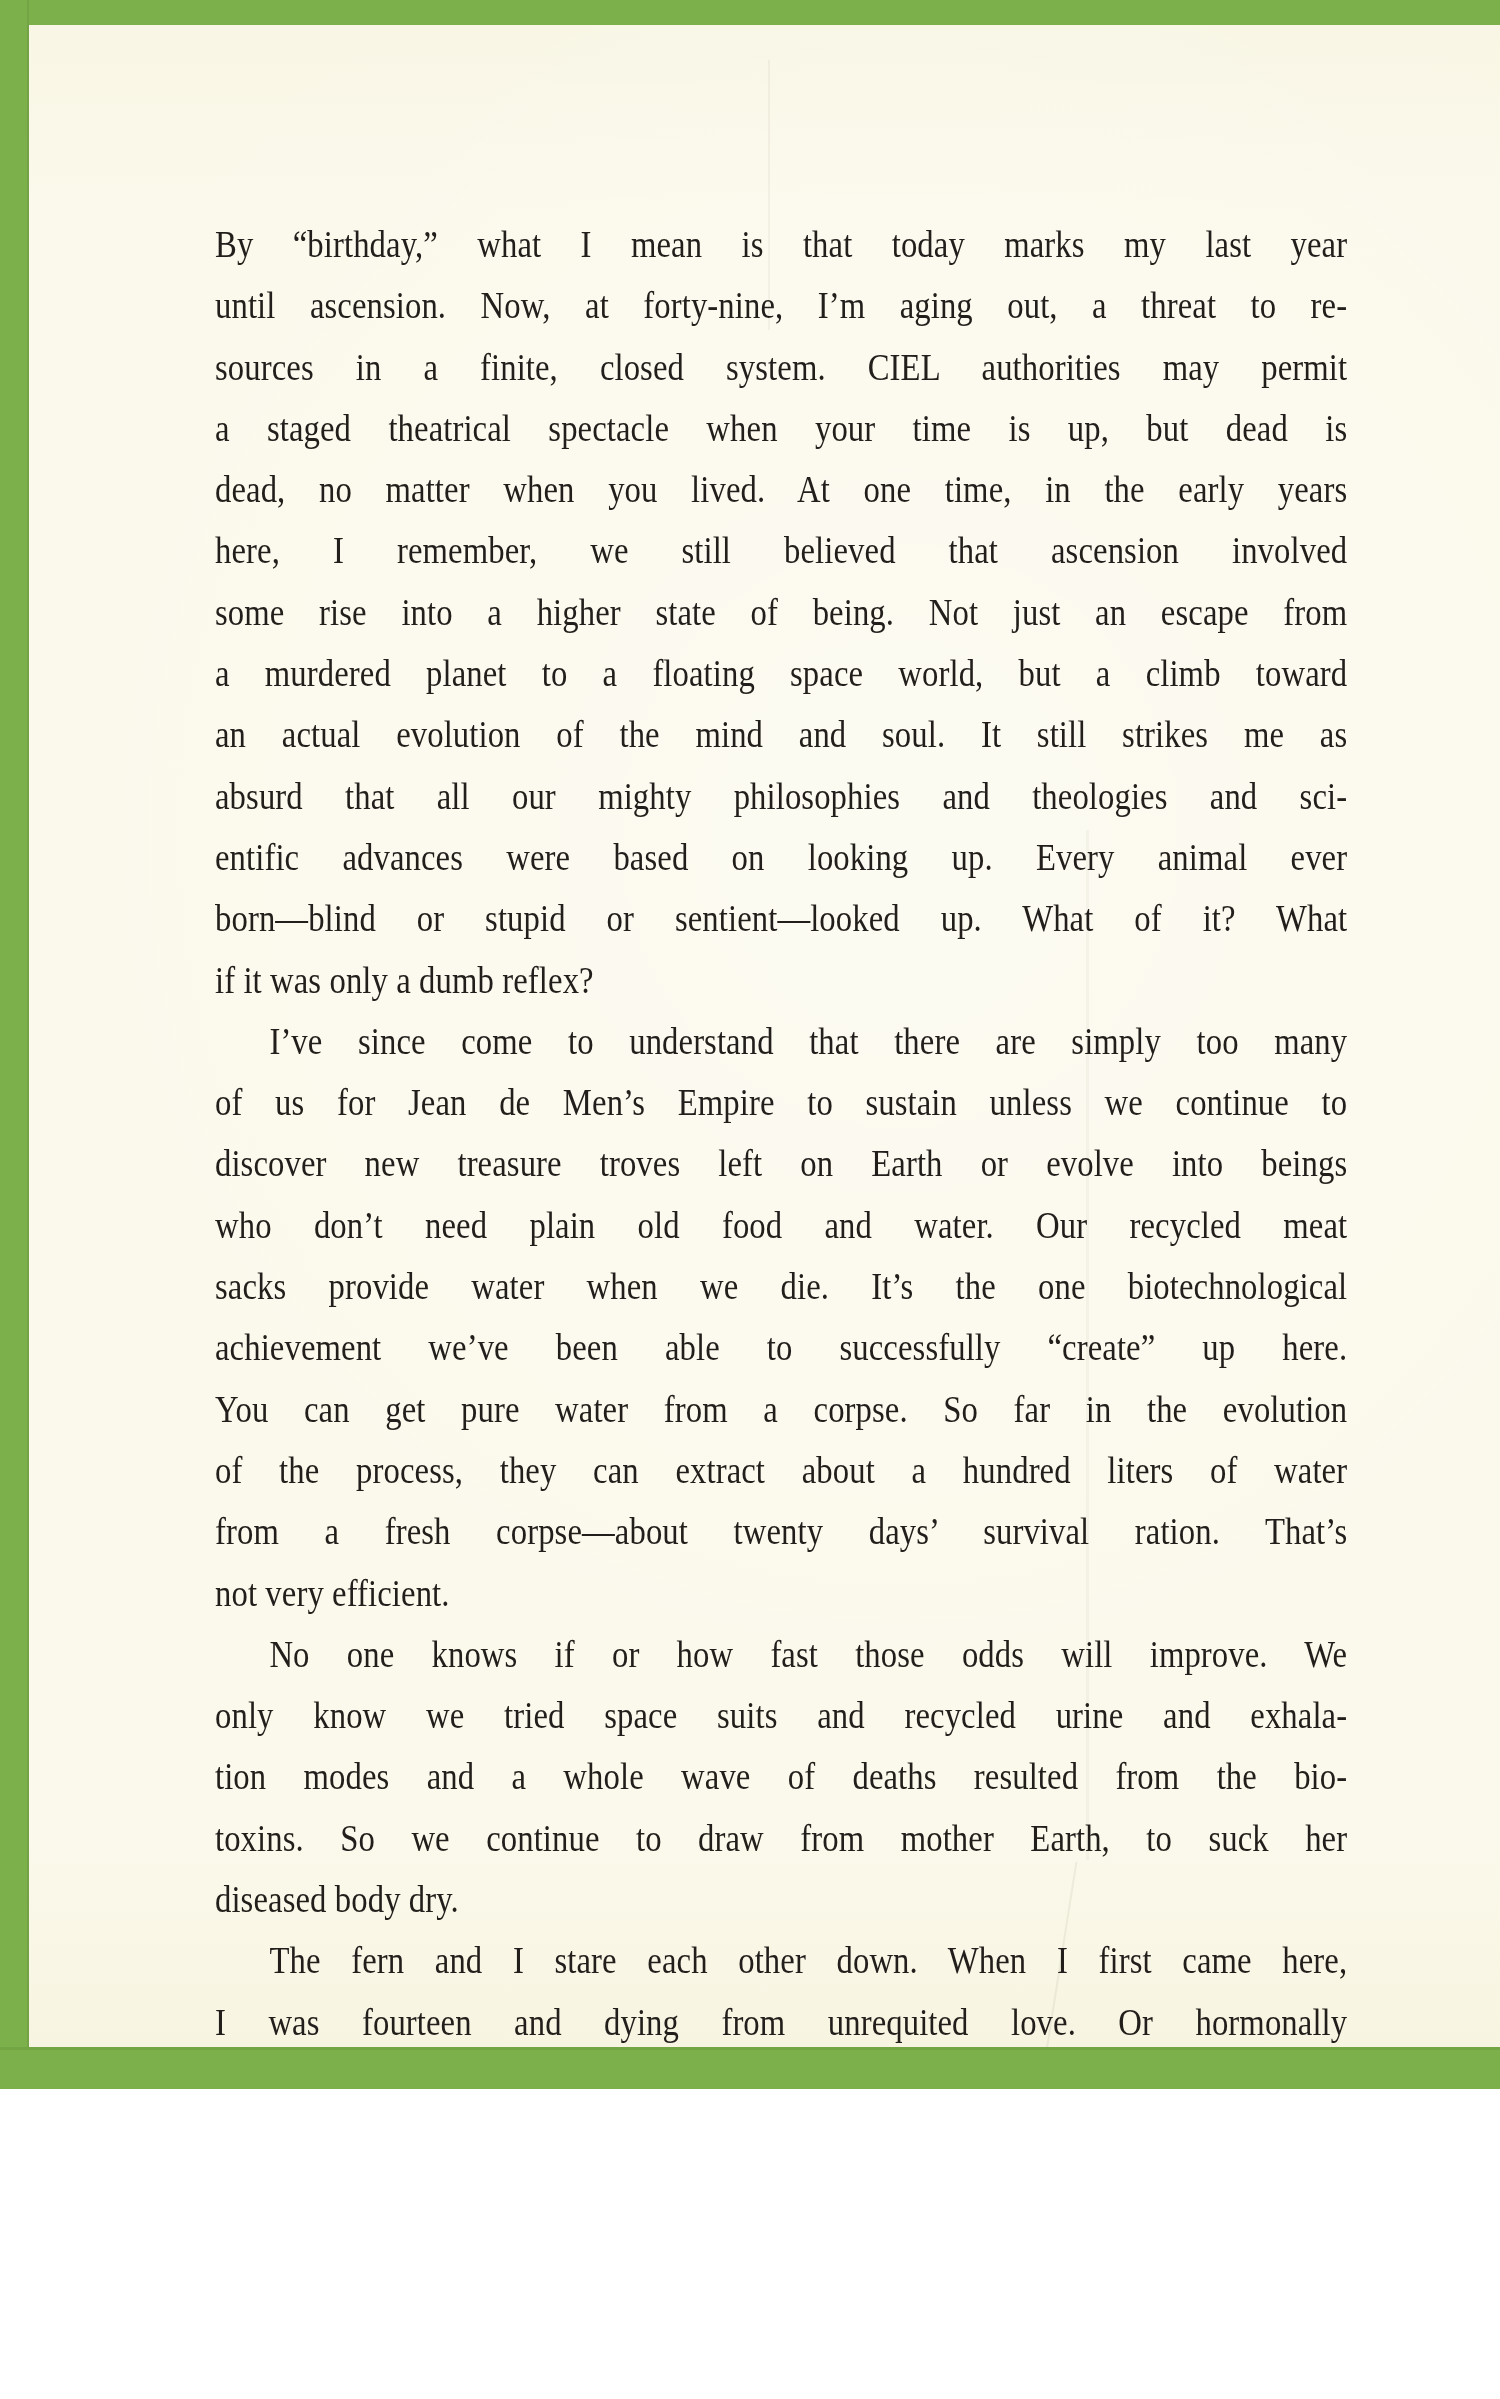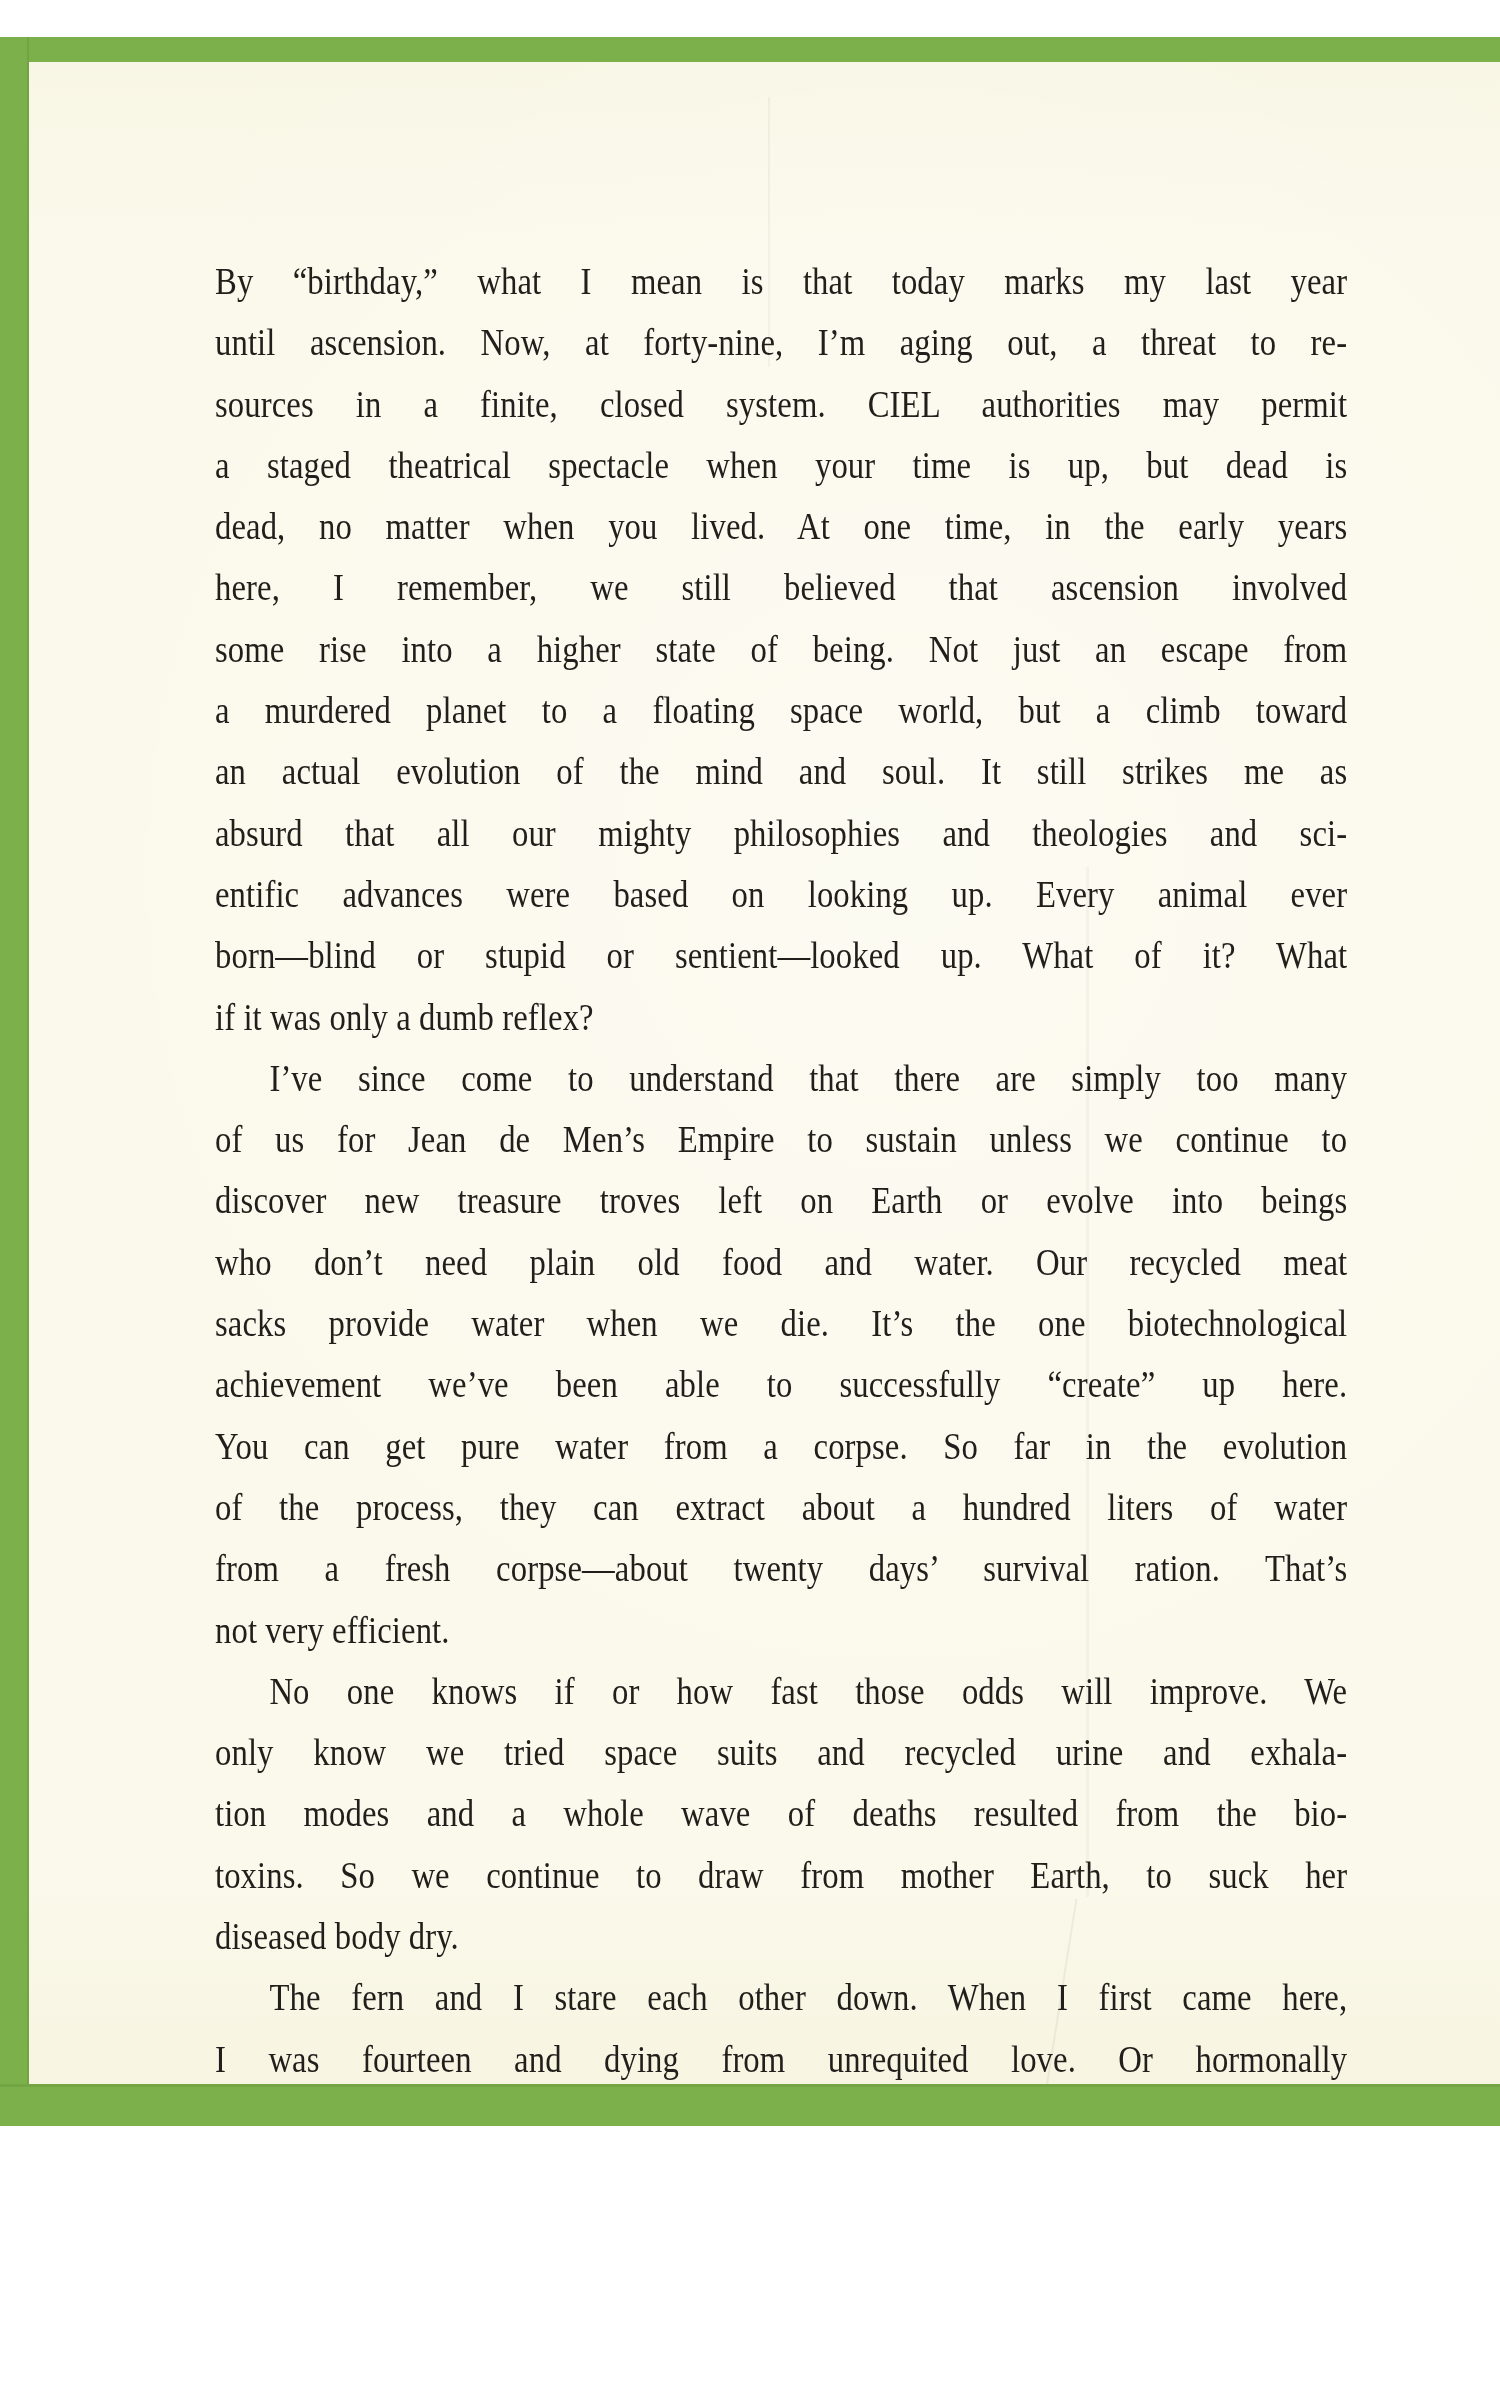--- a/index.html
+++ b/index.html
@@ -9,21 +9,20 @@
     background: #ffffff;
   }
   #stage {
     position: relative;
     width: 1500px;
     height: 2089px;
     background: var(--paper, #FBF9EB);
     overflow: hidden;
     font-family: "Liberation Serif", "DejaVu Serif", serif;
     color: var(--ink, #221e1b);
-    margin-top: 37px;
   }
   
   #stage::after {
     content: "";
     position: absolute;
     inset: 0;
     pointer-events: none;
     background:
       radial-gradient(120% 90% at 60% 40%, rgba(255,255,255,0.35) 0%, rgba(255,255,255,0) 55%),
       linear-gradient(180deg, rgba(240,235,205,0.25) 0%, rgba(255,255,255,0) 10%, rgba(255,255,255,0) 88%, rgba(238,232,200,0.35) 100%);

